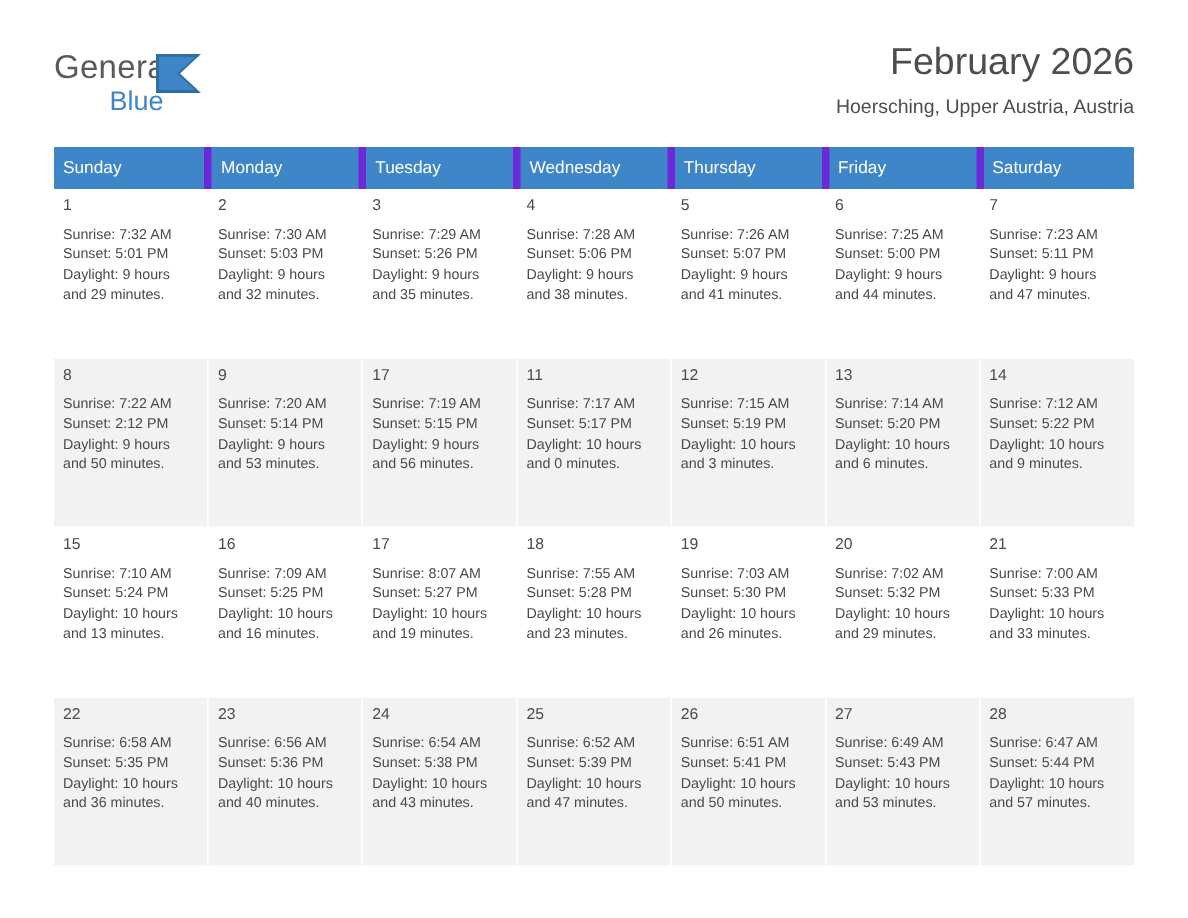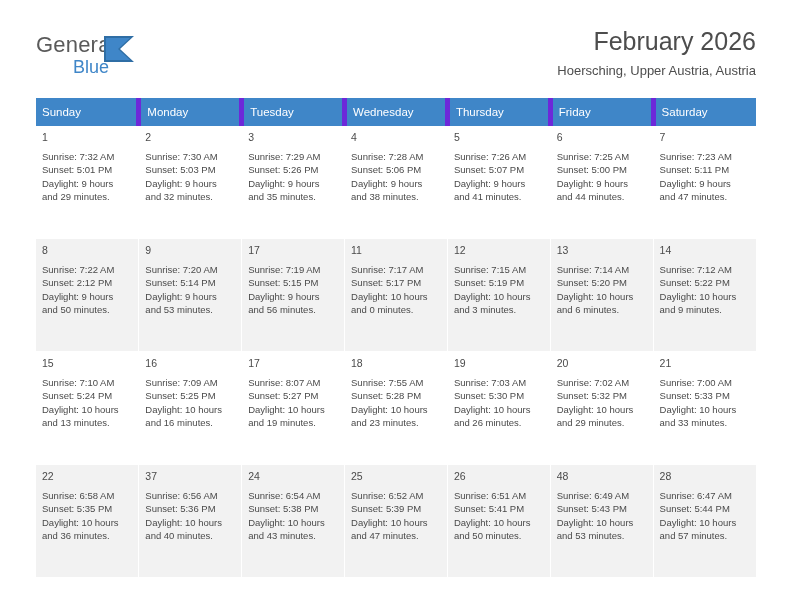--- a/index.html
+++ b/index.html
@@ -353,21 +353,21 @@
         <td>
           <span class="daynum">22</span>
           <div class="info">
             <div>Sunrise: 6:58 AM</div>
             <div>Sunset: 5:35 PM</div>
             <div>Daylight: 10 hours</div>
             <div>and 36 minutes.</div>
           </div>
         </td>
         <td>
-          <span class="daynum">37</span>
+          <span class="daynum">23</span>
           <div class="info">
             <div>Sunrise: 6:56 AM</div>
             <div>Sunset: 5:36 PM</div>
             <div>Daylight: 10 hours</div>
             <div>and 40 minutes.</div>
           </div>
         </td>
         <td>
           <span class="daynum">24</span>
           <div class="info">
@@ -389,21 +389,21 @@
         <td>
           <span class="daynum">26</span>
           <div class="info">
             <div>Sunrise: 6:51 AM</div>
             <div>Sunset: 5:41 PM</div>
             <div>Daylight: 10 hours</div>
             <div>and 50 minutes.</div>
           </div>
         </td>
         <td>
-          <span class="daynum">48</span>
+          <span class="daynum">27</span>
           <div class="info">
             <div>Sunrise: 6:49 AM</div>
             <div>Sunset: 5:43 PM</div>
             <div>Daylight: 10 hours</div>
             <div>and 53 minutes.</div>
           </div>
         </td>
         <td>
           <span class="daynum">28</span>
           <div class="info">

